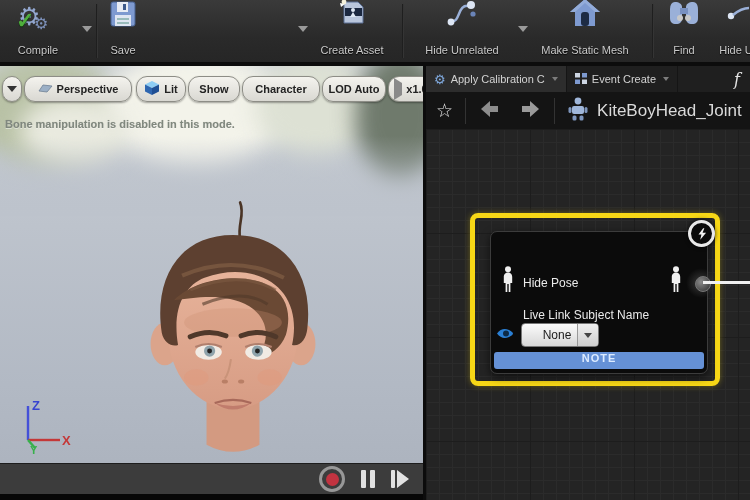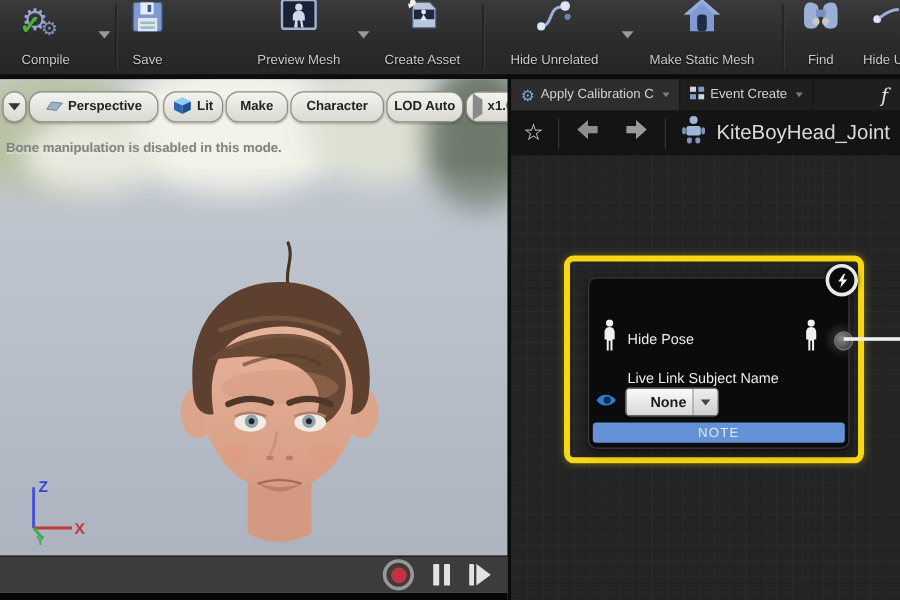--- a/index.html
+++ b/index.html
@@ -81,26 +81,26 @@
         box-shadow:0 3px 8px rgba(0,0,0,.6);}
   #node-header{position:absolute;left:0;top:0;right:0;height:27px;border-radius:6px 6px 0 0;
         background:linear-gradient(180deg,#484848,#1e1e1e 55%,#101010);
         display:flex;align-items:center;padding-left:12px;
         font-size:13px;font-weight:bold;color:#f2f2f2;}
   .node-row-label{position:absolute;font-size:12px;color:#eaeaea;}
   #none-dd{position:absolute;left:30px;top:91px;width:78px;height:24px;box-sizing:border-box;
            background:linear-gradient(180deg,#fbfbfb,#d7d7d7);border:1px solid #777;
            border-radius:4px;display:flex;align-items:stretch;overflow:hidden;}
   #none-val{flex:1;display:flex;align-items:center;justify-content:center;
-            font-size:12px;font-weight:bold;color:#1c1c1c;margin-left:15px;}
+            font-size:12px;font-weight:normal;color:#1c1c1c;margin-left:15px;}
   #none-arrow{width:20px;border-left:1px solid #999;display:flex;align-items:center;
               justify-content:center;background:linear-gradient(180deg,#efefef,#cfcfcf);}
   #note-bar{position:absolute;left:3px;right:3px;bottom:4px;height:17px;border-radius:3px;
-            background:#6591d6;display:flex;align-items:center;justify-content:center;
-            font-size:11px;font-weight:normal;letter-spacing:1px;color:#dcebff;}
+            background:#6591d6;display:flex;justify-content:center;
+            font-size:11px;font-weight:bold;letter-spacing:1px;color:#dcebff;}
   #bolt-badge{position:absolute;left:688px;top:220px;width:21px;height:21px;background:#0b0b0b;
               border:3px solid #e9e9e9;border-radius:50%;display:flex;align-items:center;
               justify-content:center;box-shadow:0 0 4px rgba(0,0,0,.8);}
   #out-pin{position:absolute;left:695px;top:276px;width:14px;height:14px;border-radius:50%;
            background:radial-gradient(circle at 35% 35%,#8a8a8a,#4a4a4a 70%);
            border:1px solid #777;}
   #out-pin-halo{position:absolute;left:686px;top:268px;width:30px;height:30px;border-radius:50%;
            background:radial-gradient(circle,#3a3a3a,rgba(58,58,58,0) 70%);}
   #exec-wire{position:absolute;left:703px;top:281px;width:47px;height:3px;background:#f0f0f0;}
   .person{display:block;}
@@ -134,30 +134,20 @@
             <rect x="14" y="4" width="3" height="6" fill="#3d5a8c"></rect>
             <rect x="6" y="15" width="16" height="11" fill="#dfe6f2"></rect>
             <rect x="8" y="18" width="12" height="2" fill="#9bb"></rect>
             <rect x="8" y="22" width="12" height="2" fill="#9bb"></rect>
           </svg>
       </span>
       <span class="tb-lbl">Save</span>
     </div>
 
 
-    <div class="tb-btn" style="left:206px;width:86px">
-      <span class="tb-ic">
-        <svg width="32" height="30" viewBox="0 0 32 30">
-            <rect x="2" y="2" width="28" height="24" rx="2" fill="#182234" stroke="#9fb2d4" stroke-width="2"></rect>
-            <circle cx="16" cy="8" r="3" fill="#cdd8ec"></circle>
-            <path d="M16 11 C12 11 11 14 11 16 L11 19 L13 19 L12 25 L15 25 L15 19 L17 19 L18 25 L20 25 L19 19 L21 19 L21 16 C21 14 20 11 16 11 Z" fill="#cdd8ec"></path>
-          </svg>
-      </span>
-      <span class="tb-lbl">Preview Mesh</span>
-    </div>
     <div class="tb-caret" style="left:298px">
         <span class="caret"></span>
       </div>
 
     <div class="tb-btn" style="left:310px;width:84px">
       <span class="tb-ic">
         <svg width="32" height="32" viewBox="0 0 32 32">
             <path d="M8 6 L22 6 L27 11 L27 27 L8 27 Z" fill="#b9c6dc" stroke="#5b6f94"></path>
             <rect x="9" y="12" width="17" height="8" fill="#1b2840"></rect>
             <circle cx="17" cy="14" r="2" fill="#dfe8f4"></circle>
@@ -242,21 +232,21 @@
     </div>
     <div class="vp-btn" style="left:136px;width:48px">
       <span><svg width="16" height="16" viewBox="0 0 16 16">
             <polygon points="8,1 15,4.5 8,8 1,4.5" fill="#8ecdf4"></polygon>
             <polygon points="1,4.5 8,8 8,15 1,11.5" fill="#2e66b0"></polygon>
             <polygon points="15,4.5 8,8 8,15 15,11.5" fill="#1f4f94"></polygon>
           </svg></span>
       <span>Lit</span>
     </div>
     <div class="vp-btn" style="left:188px;width:50px">
-      <span>Make</span>
+      <span>Show</span>
     </div>
     <div class="vp-btn" style="left:242px;width:76px">
       <span>Character</span>
     </div>
     <div class="vp-btn" style="left:322px;width:62px">
       <span>LOD Auto</span>
     </div>
     <div class="vp-btn" style="left:388px;width:44px">
       <span><span class="tri-r" style="border-left-color:#8a8a8a;border-top-width:5px;border-bottom-width:5px;border-left-width:8px;"></span></span>
       <span>x1.0</span>

